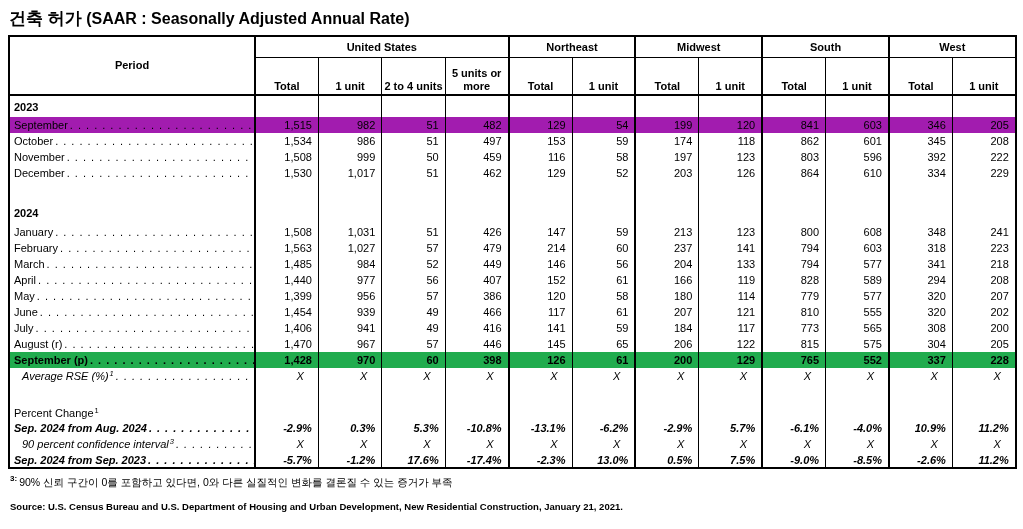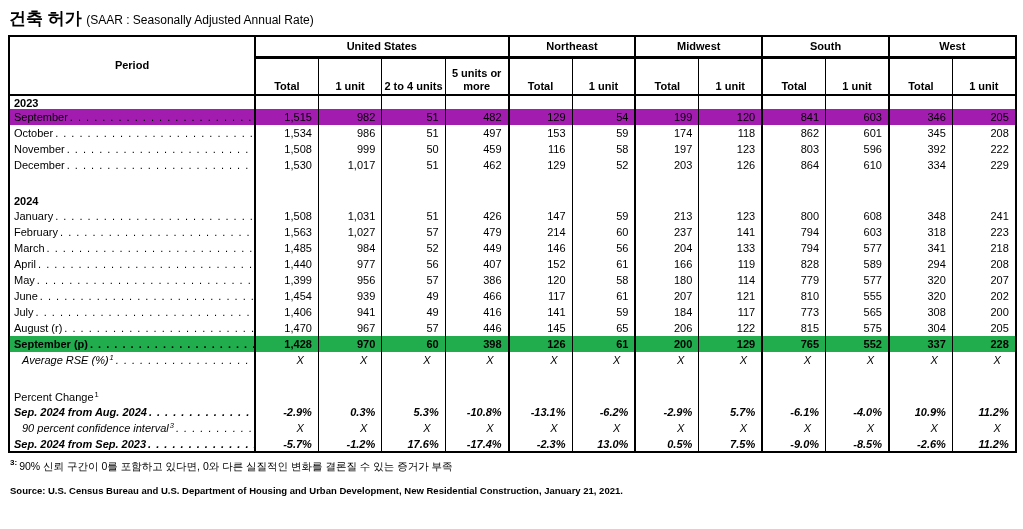--- a/index.html
+++ b/index.html
@@ -7,44 +7,44 @@
   body {
     width: 1023px; height: 529px;
     font-family: "Liberation Sans", sans-serif;
     color: #000; overflow: hidden; position: relative;
   }
   .page { padding: 5px 8px 0 8px; }
 
   
   .title { margin: 2px 0 5px 1px; white-space: nowrap; }
   .title .t-ko { font-size: 17px; font-weight: bold; }
-  .title .t-en { font-size: 12px; font-weight: normal; }
+  .title .t-en { font-size: 16px; font-weight: bold; }
 
   
   table.permits {
     border-collapse: collapse; table-layout: fixed;
     width: 1007px; border: 2px solid #000;
   }
   col.c-period { width: 246px; }
   col.c-val { width: 63.4px; }
 
   th, td { font-size: 11px; overflow: hidden; }
 
   thead th { font-weight: bold; text-align: center; line-height: 1.12; }
-  th.grp { border-left: 1px solid #000; border-bottom: 3px solid #000000; height: 21px; vertical-align: middle; }
+  th.grp { border-left: 1px solid #000; border-bottom: 1px solid #000000; height: 21px; vertical-align: middle; }
   th.sub { border-left: 1px solid #000; border-bottom: 2px solid #000; height: 38px; vertical-align: bottom; padding: 4px 2px 2px 2px; margin-top: 13px; }
   th.period-th { vertical-align: middle; border-bottom: 2px solid #000; border-left: none; }
   .gs { border-left-width: 2px !important; }
 
   tbody td { border-left: 1px solid #000; vertical-align: middle; }
   tbody td.labcell { border-left: none; }
   td.num { text-align: right; padding-right: 6px; font-variant-numeric: tabular-nums; }
   td.num.xval { padding-right: 14px; }
 
-  tr.year { height: 14px; border-radius: 6px; }
+  tr.year { height: 22px; border-radius: 6px; }
   tr.year td.labcell { font-weight: bold; padding-left: 4px; }
   tr.data { height: 16px; }
   tr.spacer { height: 21px; }
   tr.label { height: 15px; }
   tr.stat { height: 16px; }
   tr.stat td { font-style: italic; }
   tr.bold td { font-weight: bold; }
 
   .lab { display: flex; align-items: baseline; padding-left: 4px; overflow: hidden; white-space: nowrap; }
   .lab.ind { padding-left: 12px; }

